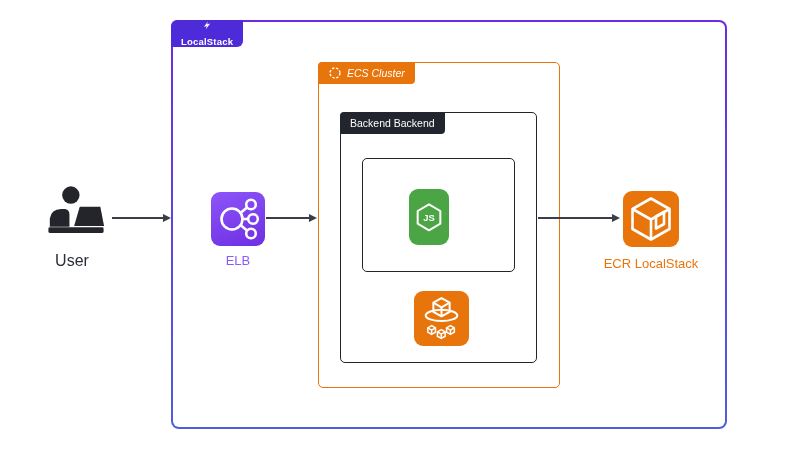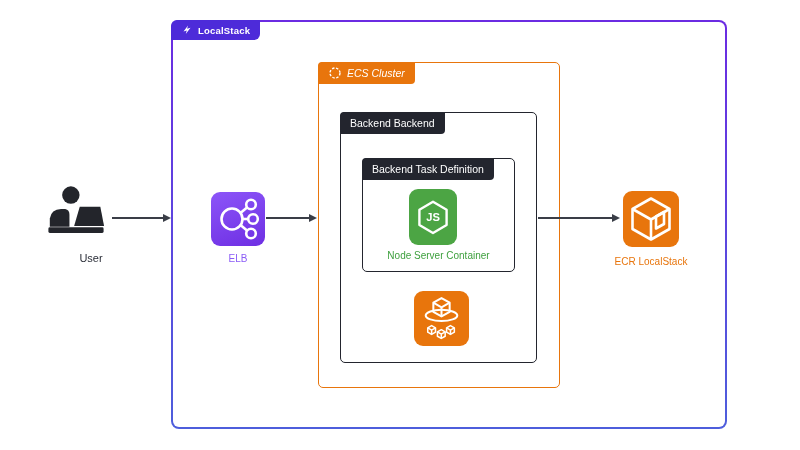--- a/index.html
+++ b/index.html
@@ -6,46 +6,46 @@
   .canvas{position:relative;width:800px;height:450px;background:#fff;overflow:hidden;
           font-family:"Liberation Sans",sans-serif;}
 
   
   .ls-border{position:absolute;left:171px;top:20px;width:556px;height:409px;
              background:linear-gradient(180deg,var(--ls-top),var(--ls-bottom));border-radius:8px;}
   .ls-inner{position:absolute;inset:2px;background:#fff;border-radius:6px;}
 
   .badge{position:absolute;display:flex;align-items:center;gap:5px;color:#fff;
          padding:0 10px;box-sizing:border-box;white-space:nowrap;}
-  .ls-badge{left:171px;top:20px;height:20px;background:var(--purple-badge);
-            border-radius:6px 0 6px 0;font-size:9.5px;font-weight:bold;letter-spacing:.2px;}
+  .ls-badge{left:171px;top:20px;height:27px;background:var(--purple-badge);
+            border-radius:6px 0 6px 0;font-size:9.5px;font-weight:bold;letter-spacing:.2px;flex-direction:column;}
   .ecs-badge{left:318px;top:62px;height:22px;background:var(--orange);
              border-radius:4px 0 4px 0;font-size:10.5px;font-style:italic;}
   .dark-badge{height:22px;background:var(--dark);border-radius:4px 0 4px 0;font-size:10.5px;}
   .svc-badge{left:340px;top:112px;}
   .task-badge{left:362px;top:158px;}
 
   .box{position:absolute;box-sizing:border-box;border-radius:5px;background:transparent;}
   .ecs-box{left:318px;top:62px;width:242px;height:326px;border:1.5px solid var(--orange);}
   .svc-box{left:340px;top:112px;width:197px;height:251px;border:1.5px solid var(--dark);}
   .task-box{left:362px;top:158px;width:153px;height:114px;border:1.5px solid var(--dark);}
 
   .icon{position:absolute;border-radius:9px;display:flex;align-items:center;justify-content:center;}
-  .node-icon{left:409px;top:189px;width:48px;height:56px;background:var(--green);}
+  .node-icon{left:409px;top:189px;width:40px;height:56px;background:var(--green);}
   .ecssvc-icon{left:414px;top:291px;width:55px;height:55px;background:var(--orange);}
   .elb-icon{left:211px;top:192px;width:54px;height:54px;
             background:linear-gradient(160deg,var(--elb-top),var(--elb-bottom));}
   .ecr-icon{left:623px;top:191px;width:56px;height:56px;background:var(--orange);}
   .user-svg{position:absolute;left:47px;top:185px;}
 
-  .label{position:absolute;text-align:center;font-size:10px;}
+  .label{position:absolute;text-align:center;font-size:13px;}
   .node-label{left:362px;top:250px;width:153px;color:var(--green-label);}
   .elb-label{left:211px;top:253px;width:54px;color:var(--purple-label);}
   .ecr-label{left:593px;top:256px;width:116px;color:var(--orange);}
-  .user-label{left:62px;top:252px;width:58px;font-size:11px;color:var(--text);}
+  .user-label{left:43px;top:252px;width:58px;font-size:16px;color:var(--text);}
 
   .arrow{position:absolute;height:2px;background:var(--arrow);top:217px;}
   .arrow::after{content:"";position:absolute;right:-8px;top:-3.5px;width:0;height:0;
                 border-left:8px solid var(--arrow);border-top:4.5px solid transparent;
                 border-bottom:4.5px solid transparent;}
   .a1{left:112px;width:51px;}
   .a2{left:266px;width:43px;}
   .a3{left:538px;width:74px;}
 </style>
 </head>
@@ -70,31 +70,27 @@
     </svg>
     <span>ECS Cluster</span>
   </div>
 
   <div class="box svc-box"></div>
   <div class="badge dark-badge svc-badge">
     <span>Backend Backend</span>
   </div>
 
   <div class="box task-box"></div>
-  <div class="badge dark-badge task-badge">
-    <span>Backend Task Definition</span>
-  </div>
 
   <div class="icon node-icon">
     <svg width="58" height="56" viewBox="0 0 60 56">
       <polygon points="30,9 47,19 47,38 30,48 13,38 13,19" fill="none" stroke="#fff" stroke-width="3" stroke-linejoin="round"></polygon>
       <text x="30" y="33.5" text-anchor="middle" font-family="Liberation Sans, sans-serif" font-size="14" font-weight="bold" fill="#fff">JS</text>
     </svg>
   </div>
-  <div class="label node-label">Node Server Container</div>
 
   <div class="icon ecssvc-icon">
     <svg width="55" height="55" viewBox="0 0 54 54">
       <defs>
         <g id="mc" stroke="#fff" stroke-width="1.5" fill="none" stroke-linejoin="round">
           <path d="M0 2.2 L3.8 0 L7.6 2.2 L7.6 6.4 L3.8 8.6 L0 6.4 Z"></path>
           <path d="M0 2.2 L3.8 4.4 L7.6 2.2 M3.8 4.4 L3.8 8.6"></path>
         </g>
       </defs>
       <ellipse cx="27" cy="24" rx="15.5" ry="5.5" fill="none" stroke="#fff" stroke-width="2"></ellipse>

